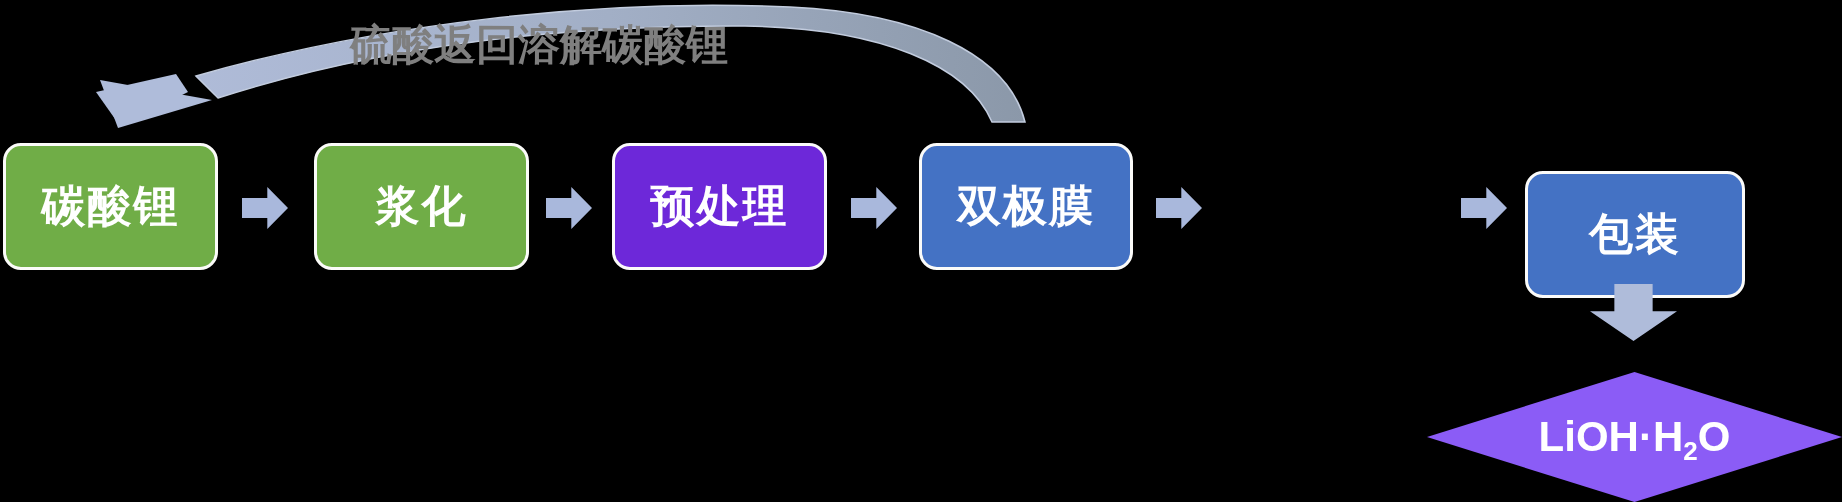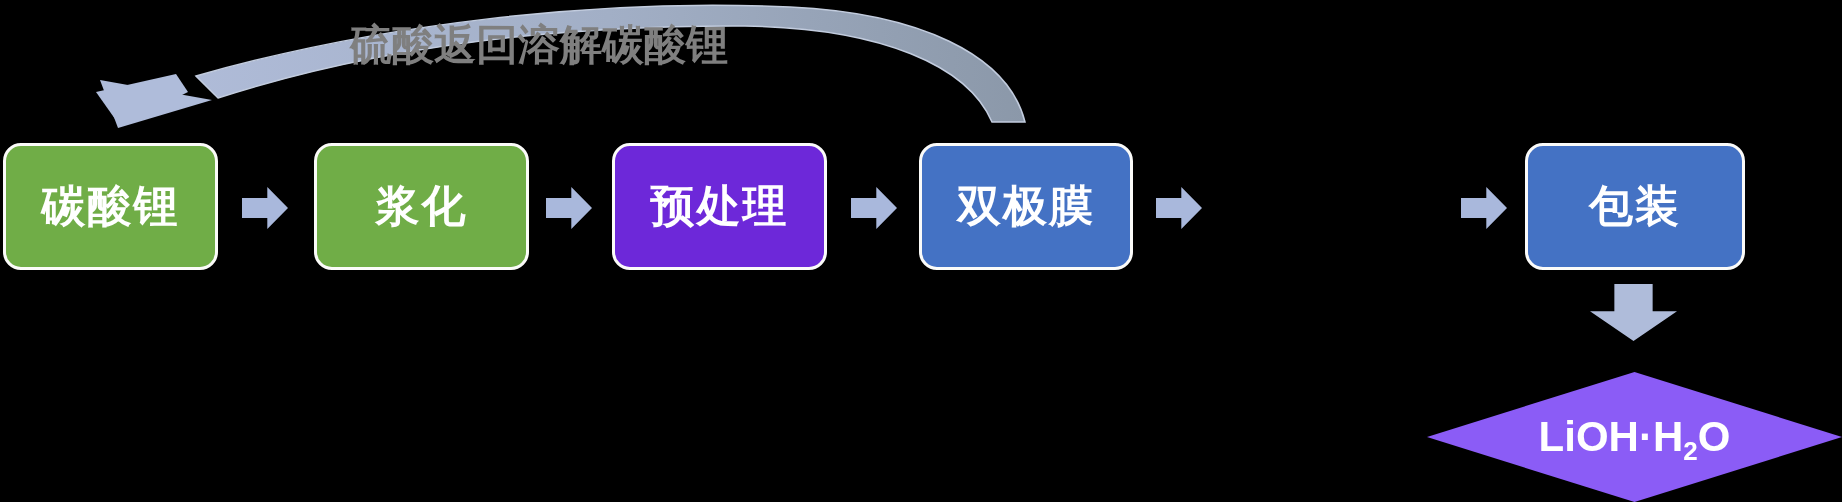--- a/index.html
+++ b/index.html
@@ -23,21 +23,21 @@
     border:3px solid #FBFBF9;border-radius:18px;
     box-sizing:border-box;
     display:flex;align-items:center;justify-content:center;
     color:#fff;font-size:44px;font-weight:bold;letter-spacing:2px;
   }
   .s0{left:3px;width:215px;}
   .s1{left:314px;width:215px;}
   .s2{left:612px;width:215px;}
   .s3{left:919px;width:214px;}
   .s4{left:1222px;width:215px;}
-  .s5{left:1525px;width:220px;}
+  .s5{left:1525px;width:220px;margin-top:28px;}
   
   .conn{
     position:absolute;top:187px;width:46px;height:42px;
     background:#A9B8DC;
     clip-path:polygon(0% 26%,55% 26%,55% 0%,100% 50%,55% 100%,55% 74%,0% 74%);
   }
   .c0{left:242px;}.c1{left:546px;}.c2{left:851px;}.c3{left:1156px;}.c4{left:1461px;}
   
   .down-arrow{
     position:absolute;left:1590px;top:284px;width:87px;height:57px;

